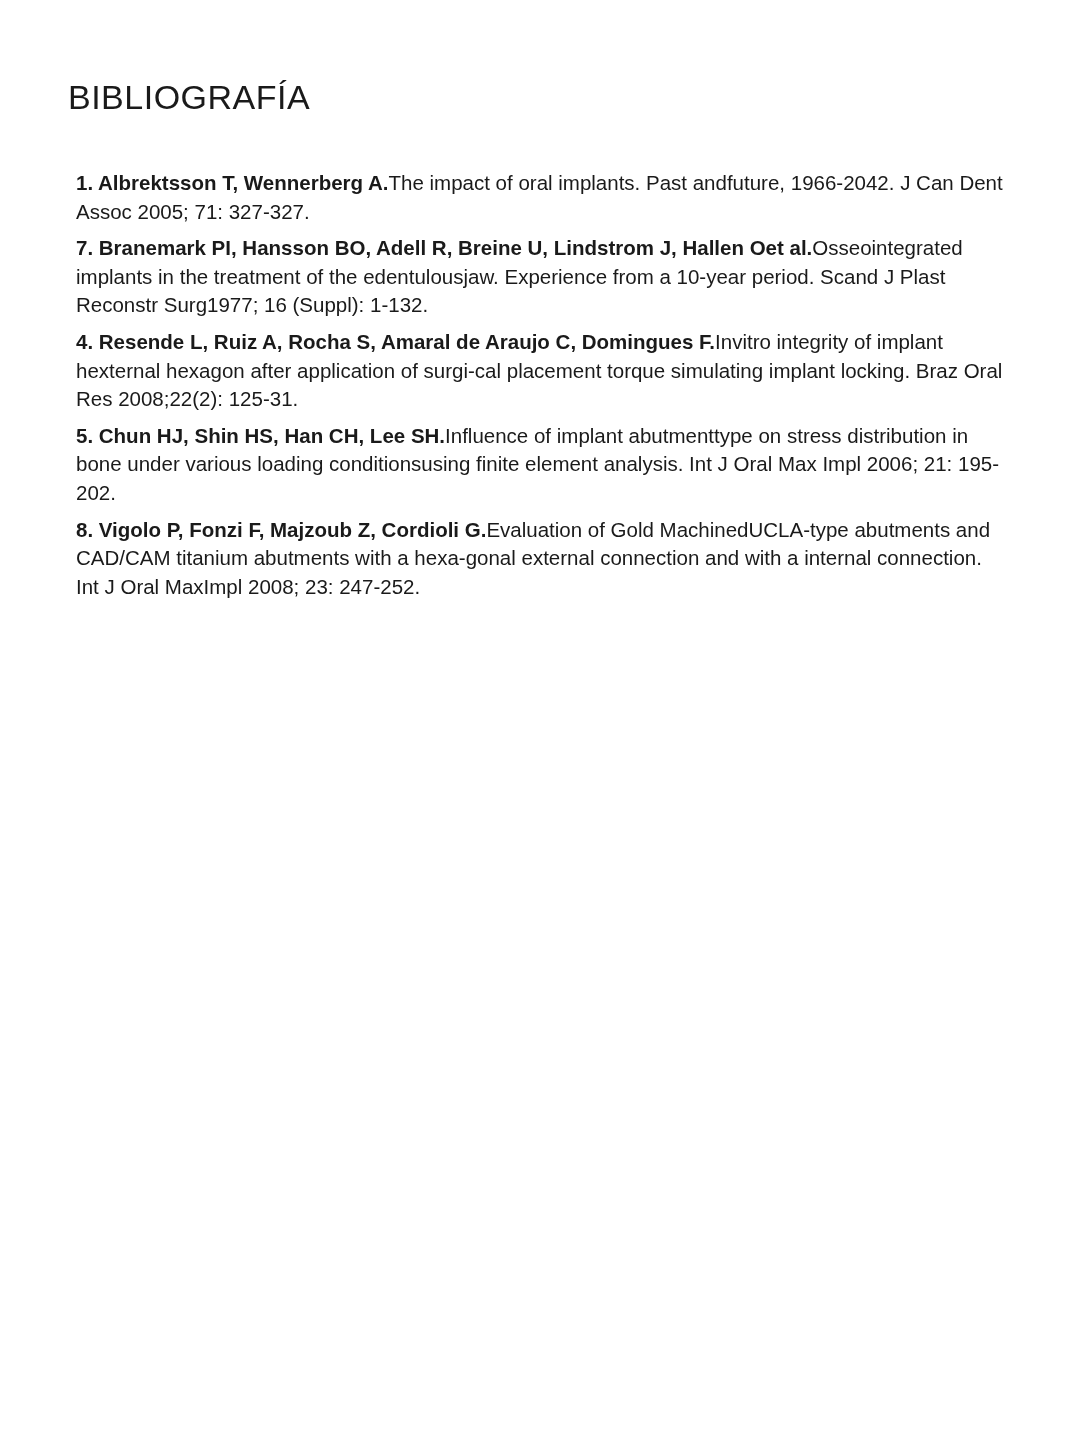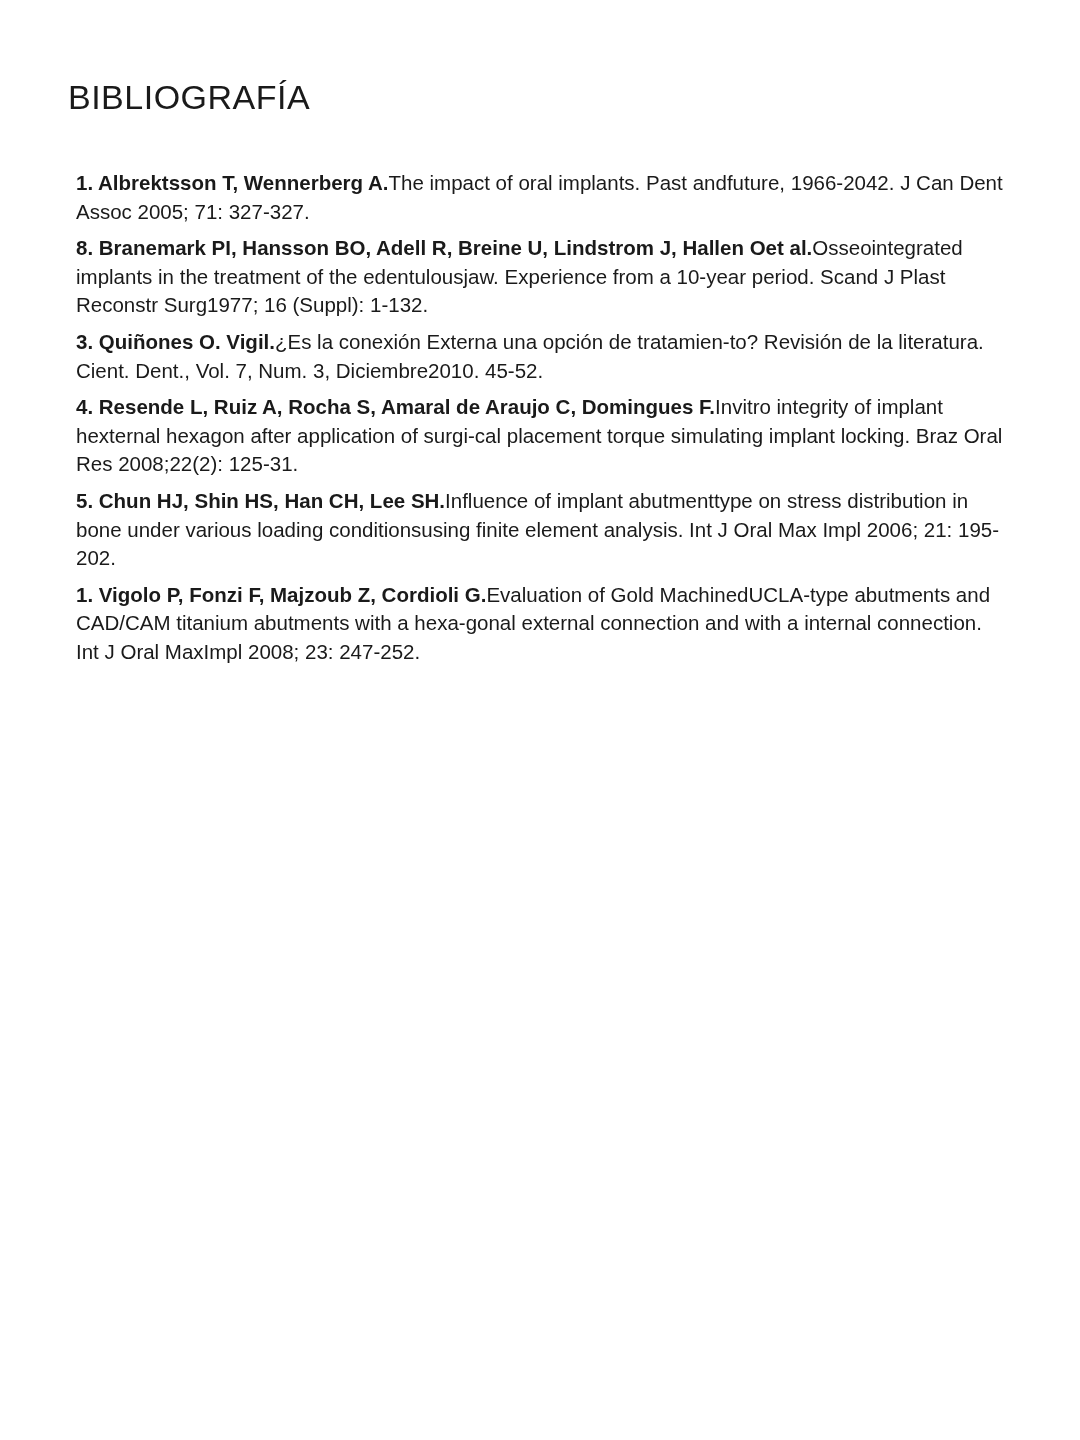--- a/index.html
+++ b/index.html
@@ -45,19 +45,18 @@
   }
 </style>
 </head>
 <body>
 
 <div class="page">
   <h1 class="page-title">BIBLIOGRAFÍA</h1>
 
   <div class="references">
     <p class="ref"><span class="authors">1. Albrektsson T, Wennerberg A.</span><span class="citation">The impact of oral implants. Past andfuture, 1966-2042. J Can Dent Assoc 2005; 71: 327-327.</span></p>
-    <p class="ref"><span class="authors">8. Branemark PI, Hansson BO, Adell R, Breine U, Lindstrom J, Hallen Oet al.</span><span class="citation">Osseointegrated implants in the treatment of the edentulousjaw. Experience from a 10-year period. Scand J Plast Reconstr Surg1977; 16 (Suppl): 1-132.</span></p>
-    <p class="ref"><span class="authors">3. Quiñones O. Vigil.</span><span class="citation">¿Es la conexión Externa una opción de tratamien-to? Revisión de la literatura. Cient. Dent., Vol. 7, Num. 3, Diciembre2010. 45-52.</span></p>
+    <p class="ref"><span class="authors">7. Branemark PI, Hansson BO, Adell R, Breine U, Lindstrom J, Hallen Oet al.</span><span class="citation">Osseointegrated implants in the treatment of the edentulousjaw. Experience from a 10-year period. Scand J Plast Reconstr Surg1977; 16 (Suppl): 1-132.</span></p>
     <p class="ref"><span class="authors">4. Resende L, Ruiz A, Rocha S, Amaral de Araujo C, Domingues F.</span><span class="citation">Invitro integrity of implant hexternal hexagon after application of surgi-cal placement torque simulating implant locking. Braz Oral Res 2008;22(2): 125-31.</span></p>
     <p class="ref"><span class="authors">5. Chun HJ, Shin HS, Han CH, Lee SH.</span><span class="citation">Influence of implant abutmenttype on stress distribution in bone under various loading conditionsusing finite element analysis. Int J Oral Max Impl 2006; 21: 195-202.</span></p>
-    <p class="ref"><span class="authors">1. Vigolo P, Fonzi F, Majzoub Z, Cordioli G.</span><span class="citation">Evaluation of Gold MachinedUCLA-type abutments and CAD/CAM titanium abutments with a hexa-gonal external connection and with a internal connection. Int J Oral MaxImpl 2008; 23: 247-252.</span></p>
+    <p class="ref"><span class="authors">8. Vigolo P, Fonzi F, Majzoub Z, Cordioli G.</span><span class="citation">Evaluation of Gold MachinedUCLA-type abutments and CAD/CAM titanium abutments with a hexa-gonal external connection and with a internal connection. Int J Oral MaxImpl 2008; 23: 247-252.</span></p>
   </div>
 </div>
 
 </body></html>

